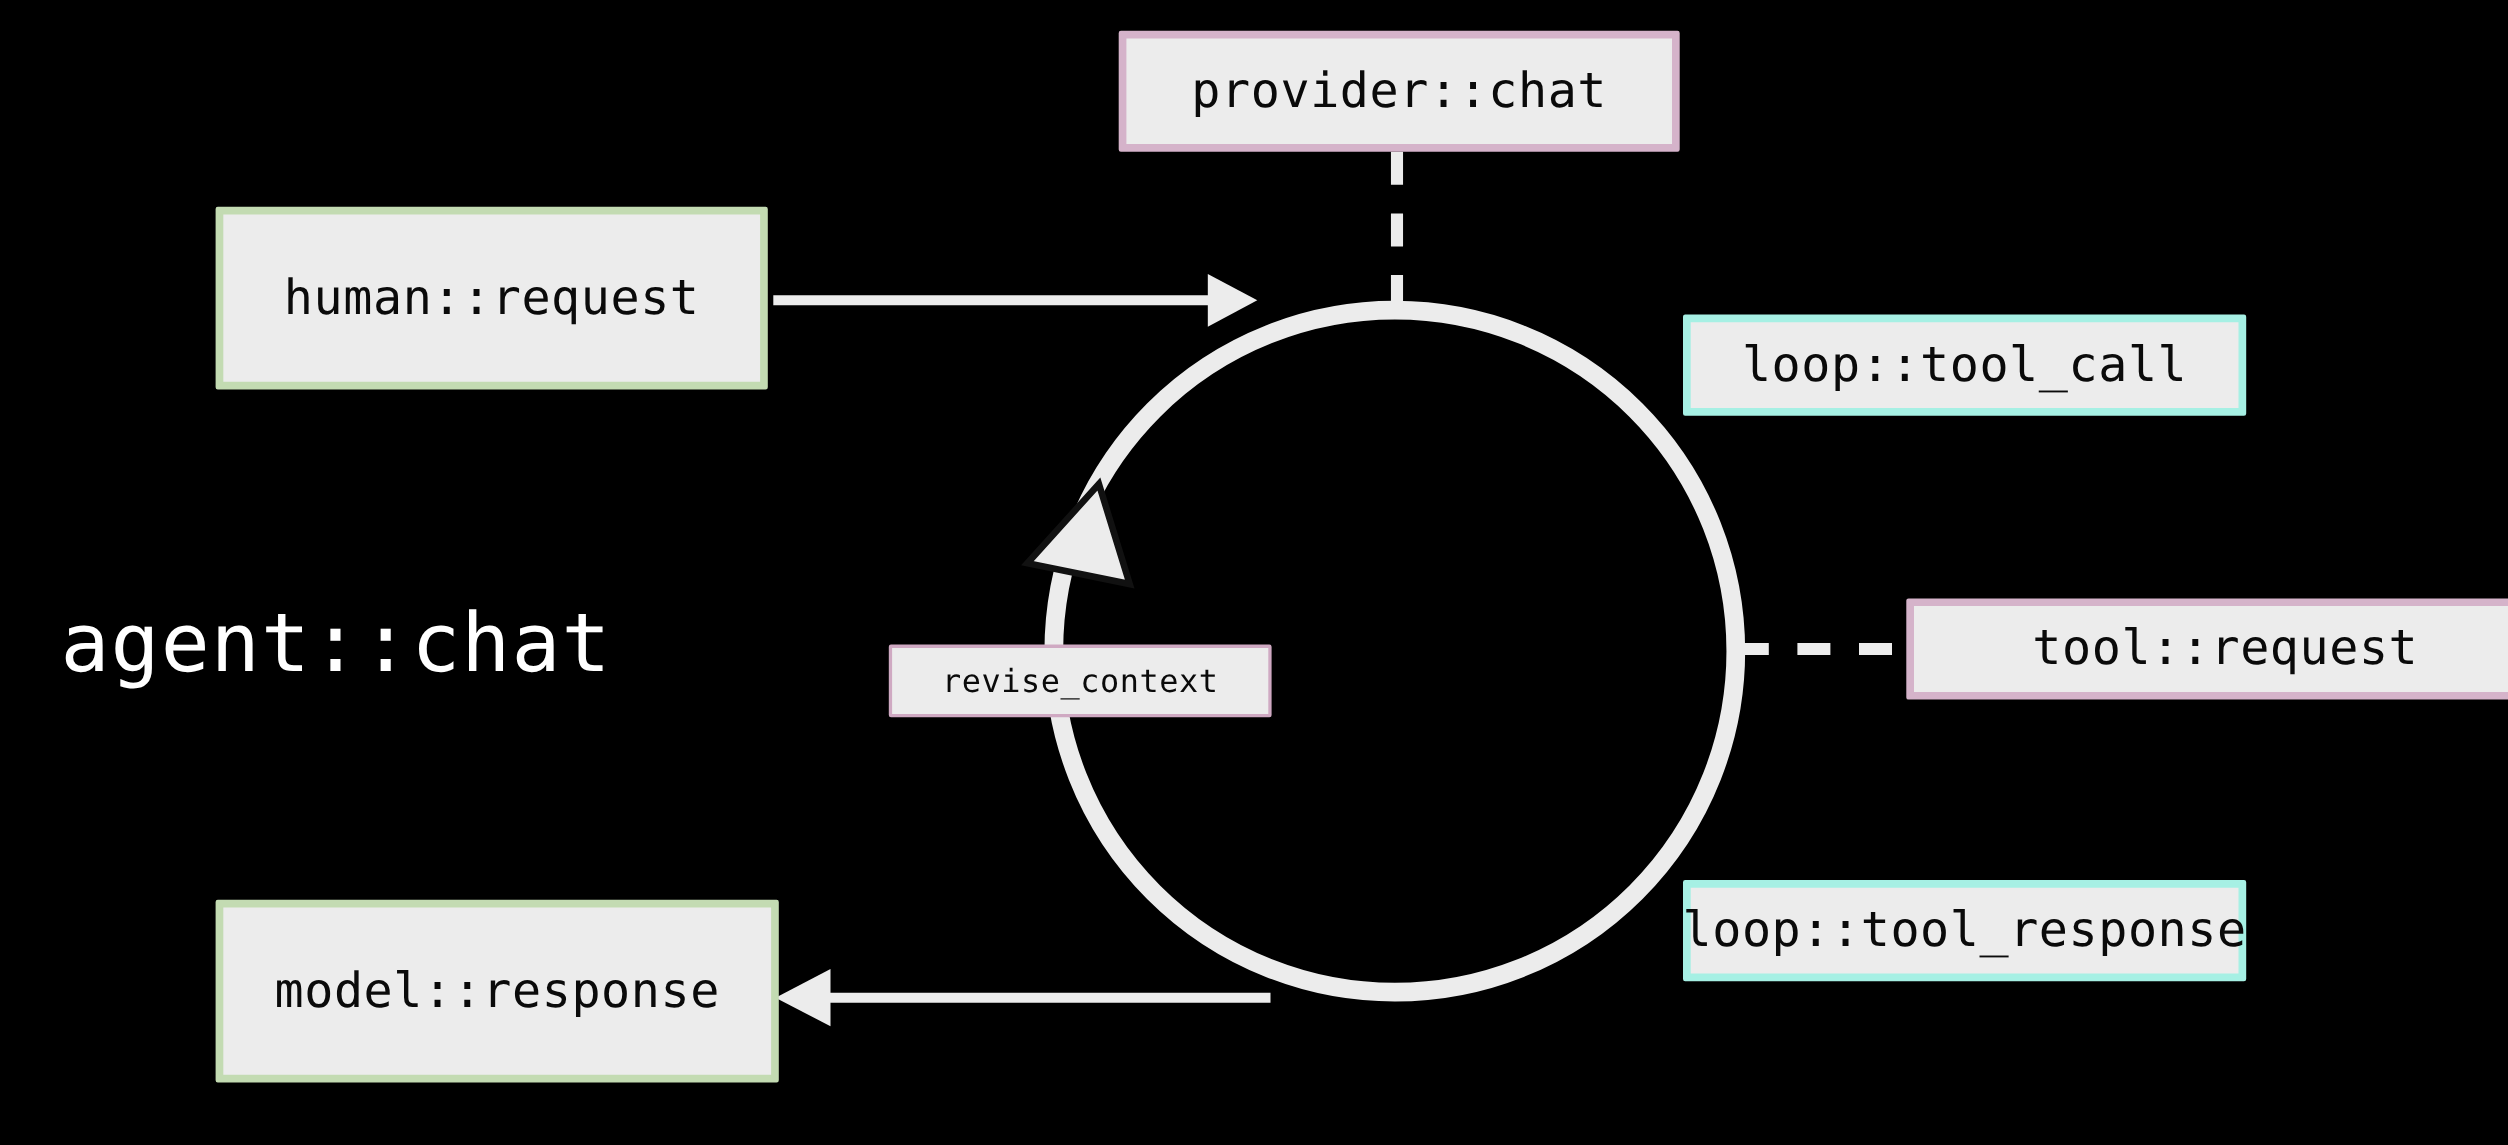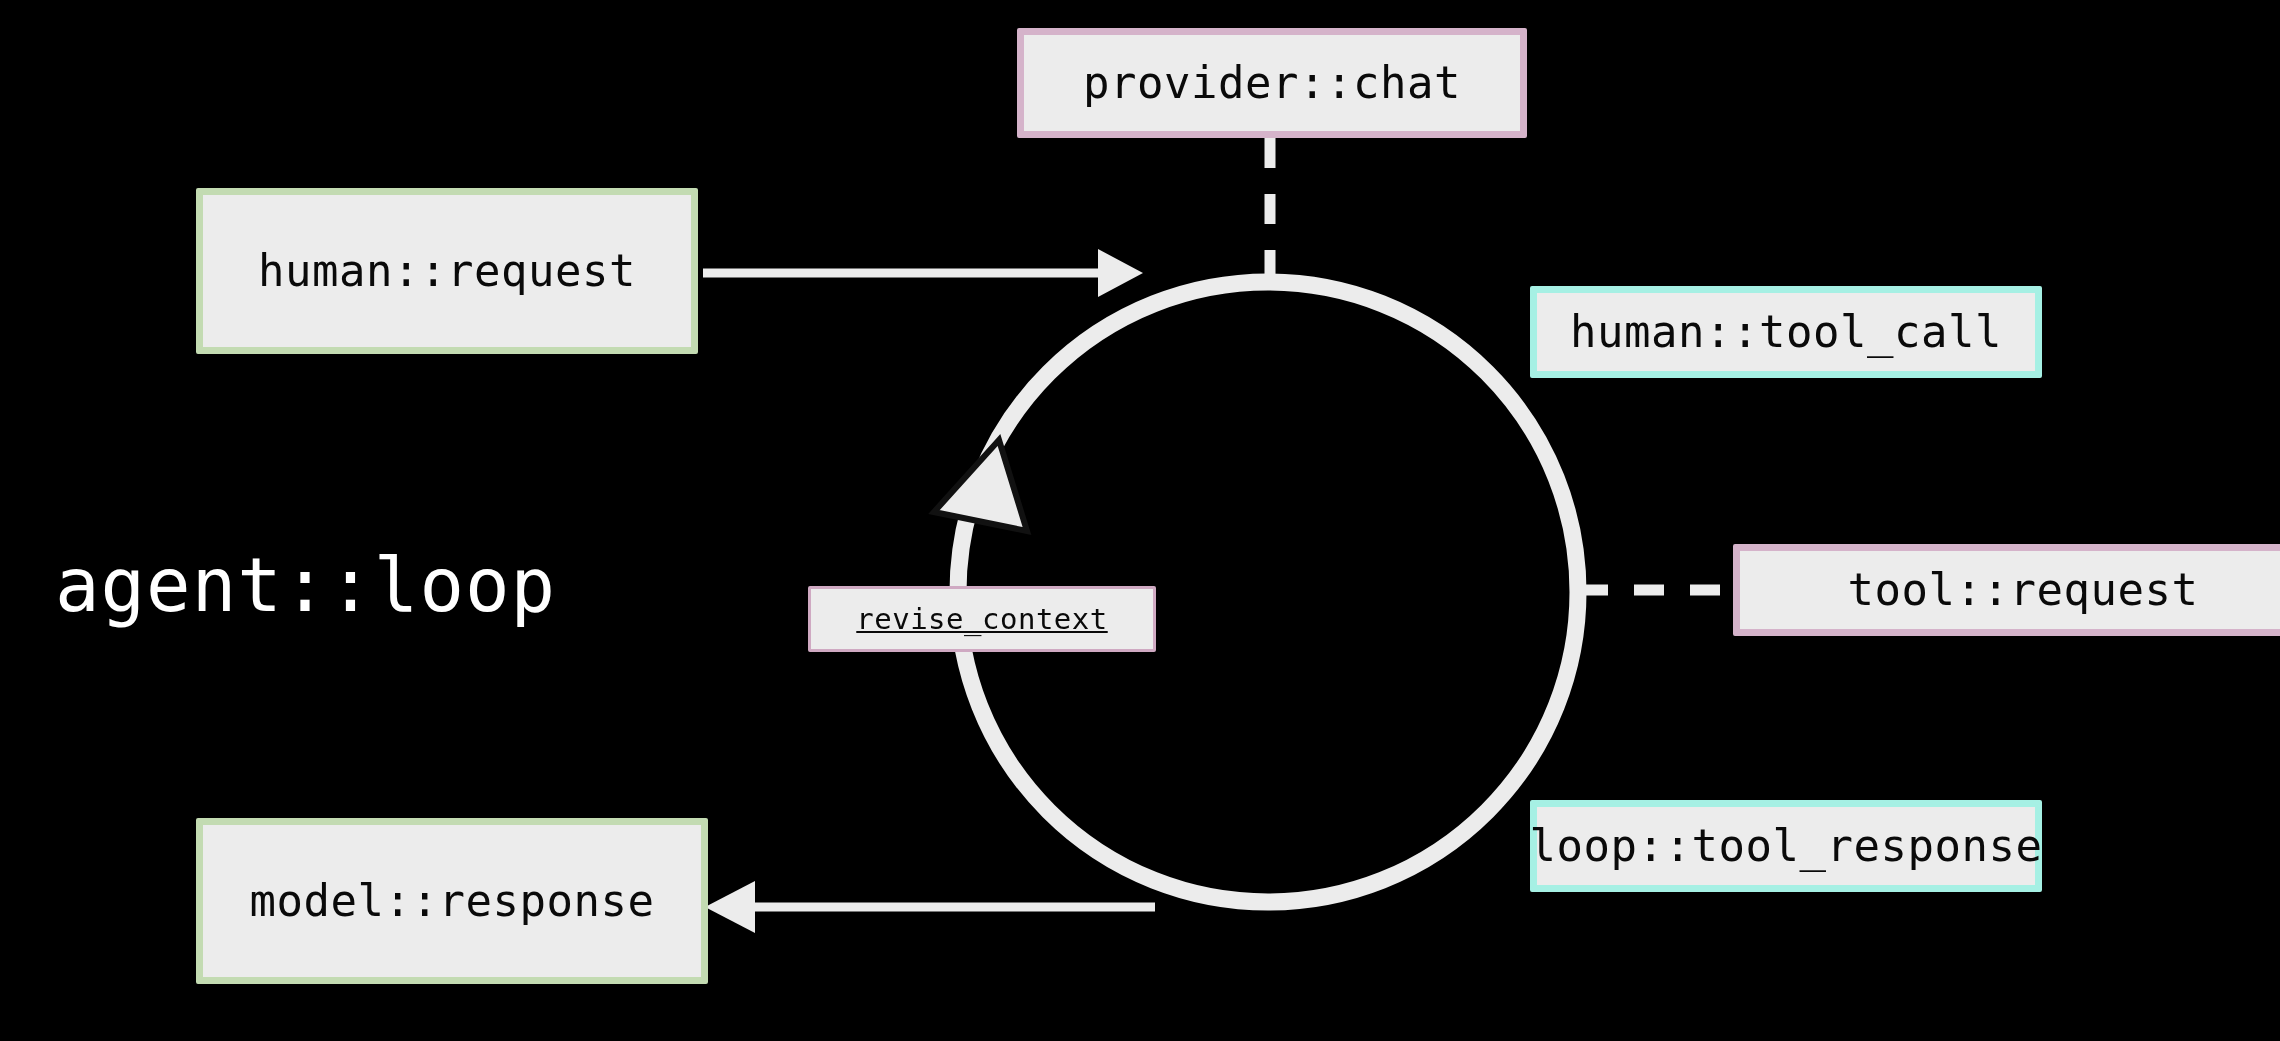--- a/index.html
+++ b/index.html
@@ -55,21 +55,21 @@
     font-size: 29px;
   }
 
   
   #node-human-request    { left: 196px;  top: 188px; width: 502px;  height: 166px; }
   #node-model-response   { left: 196px;  top: 818px; width: 512px;  height: 166px; }
   #node-provider-chat    { left: 1017px; top: 28px;  width: 510px;  height: 110px; }
   #node-model-tool-call  { left: 1530px; top: 286px; width: 512px;  height: 92px;  }
   #node-tool-execute     { left: 1733px; top: 544px; width: 580px;  height: 92px;  }
   #node-human-tool-resp  { left: 1530px; top: 800px; width: 512px;  height: 92px;  }
-  #node-revise-context   { left: 808px;  top: 586px; width: 348px;  height: 66px; text-decoration: underline;  }
+  #node-revise-context   { left: 808px;  top: 586px; width: 348px;  height: 66px;  }
 
   
   #title-agent-loop {
     position: absolute;
     left: 55px;
     top: 548px;
     color: #ffffff;
     font-family: "DejaVu Sans Mono", "Liberation Mono", monospace;
     font-size: 74px;
     line-height: 1;
@@ -92,32 +92,32 @@
     <polygon points="1143,273 1098,249 1098,297" fill="#ececec"></polygon>
 
     <line x1="1155" y1="907" x2="745" y2="907" stroke="#ececec" stroke-width="9"></line>
     <polygon points="705,907 755,881 755,933" fill="#ececec"></polygon>
 
     <line x1="1270" y1="138" x2="1270" y2="284" stroke="#ececec" stroke-width="11" stroke-dasharray="30,26"></line>
 
     <line x1="1578" y1="590" x2="1735" y2="590" stroke="#ececec" stroke-width="11" stroke-dasharray="30,26"></line>
   </svg>
 
-  <div id="title-agent-loop">agent::loop</div>
+  <div id="title-agent-loop">agent::chat</div>
 
   <div class="node pink" id="node-provider-chat">
     <span class="node-label">provider::chat</span>
   </div>
 
   <div class="node green" id="node-human-request">
     <span class="node-label">human::request</span>
   </div>
 
   <div class="node cyan" id="node-model-tool-call">
-    <span class="node-label">human::tool_call</span>
+    <span class="node-label">loop::tool_call</span>
   </div>
 
   <div class="node pink" id="node-tool-execute">
     <span class="node-label">tool::request</span>
   </div>
 
   <div class="node cyan" id="node-human-tool-resp">
     <span class="node-label">loop::tool_response</span>
   </div>
 

